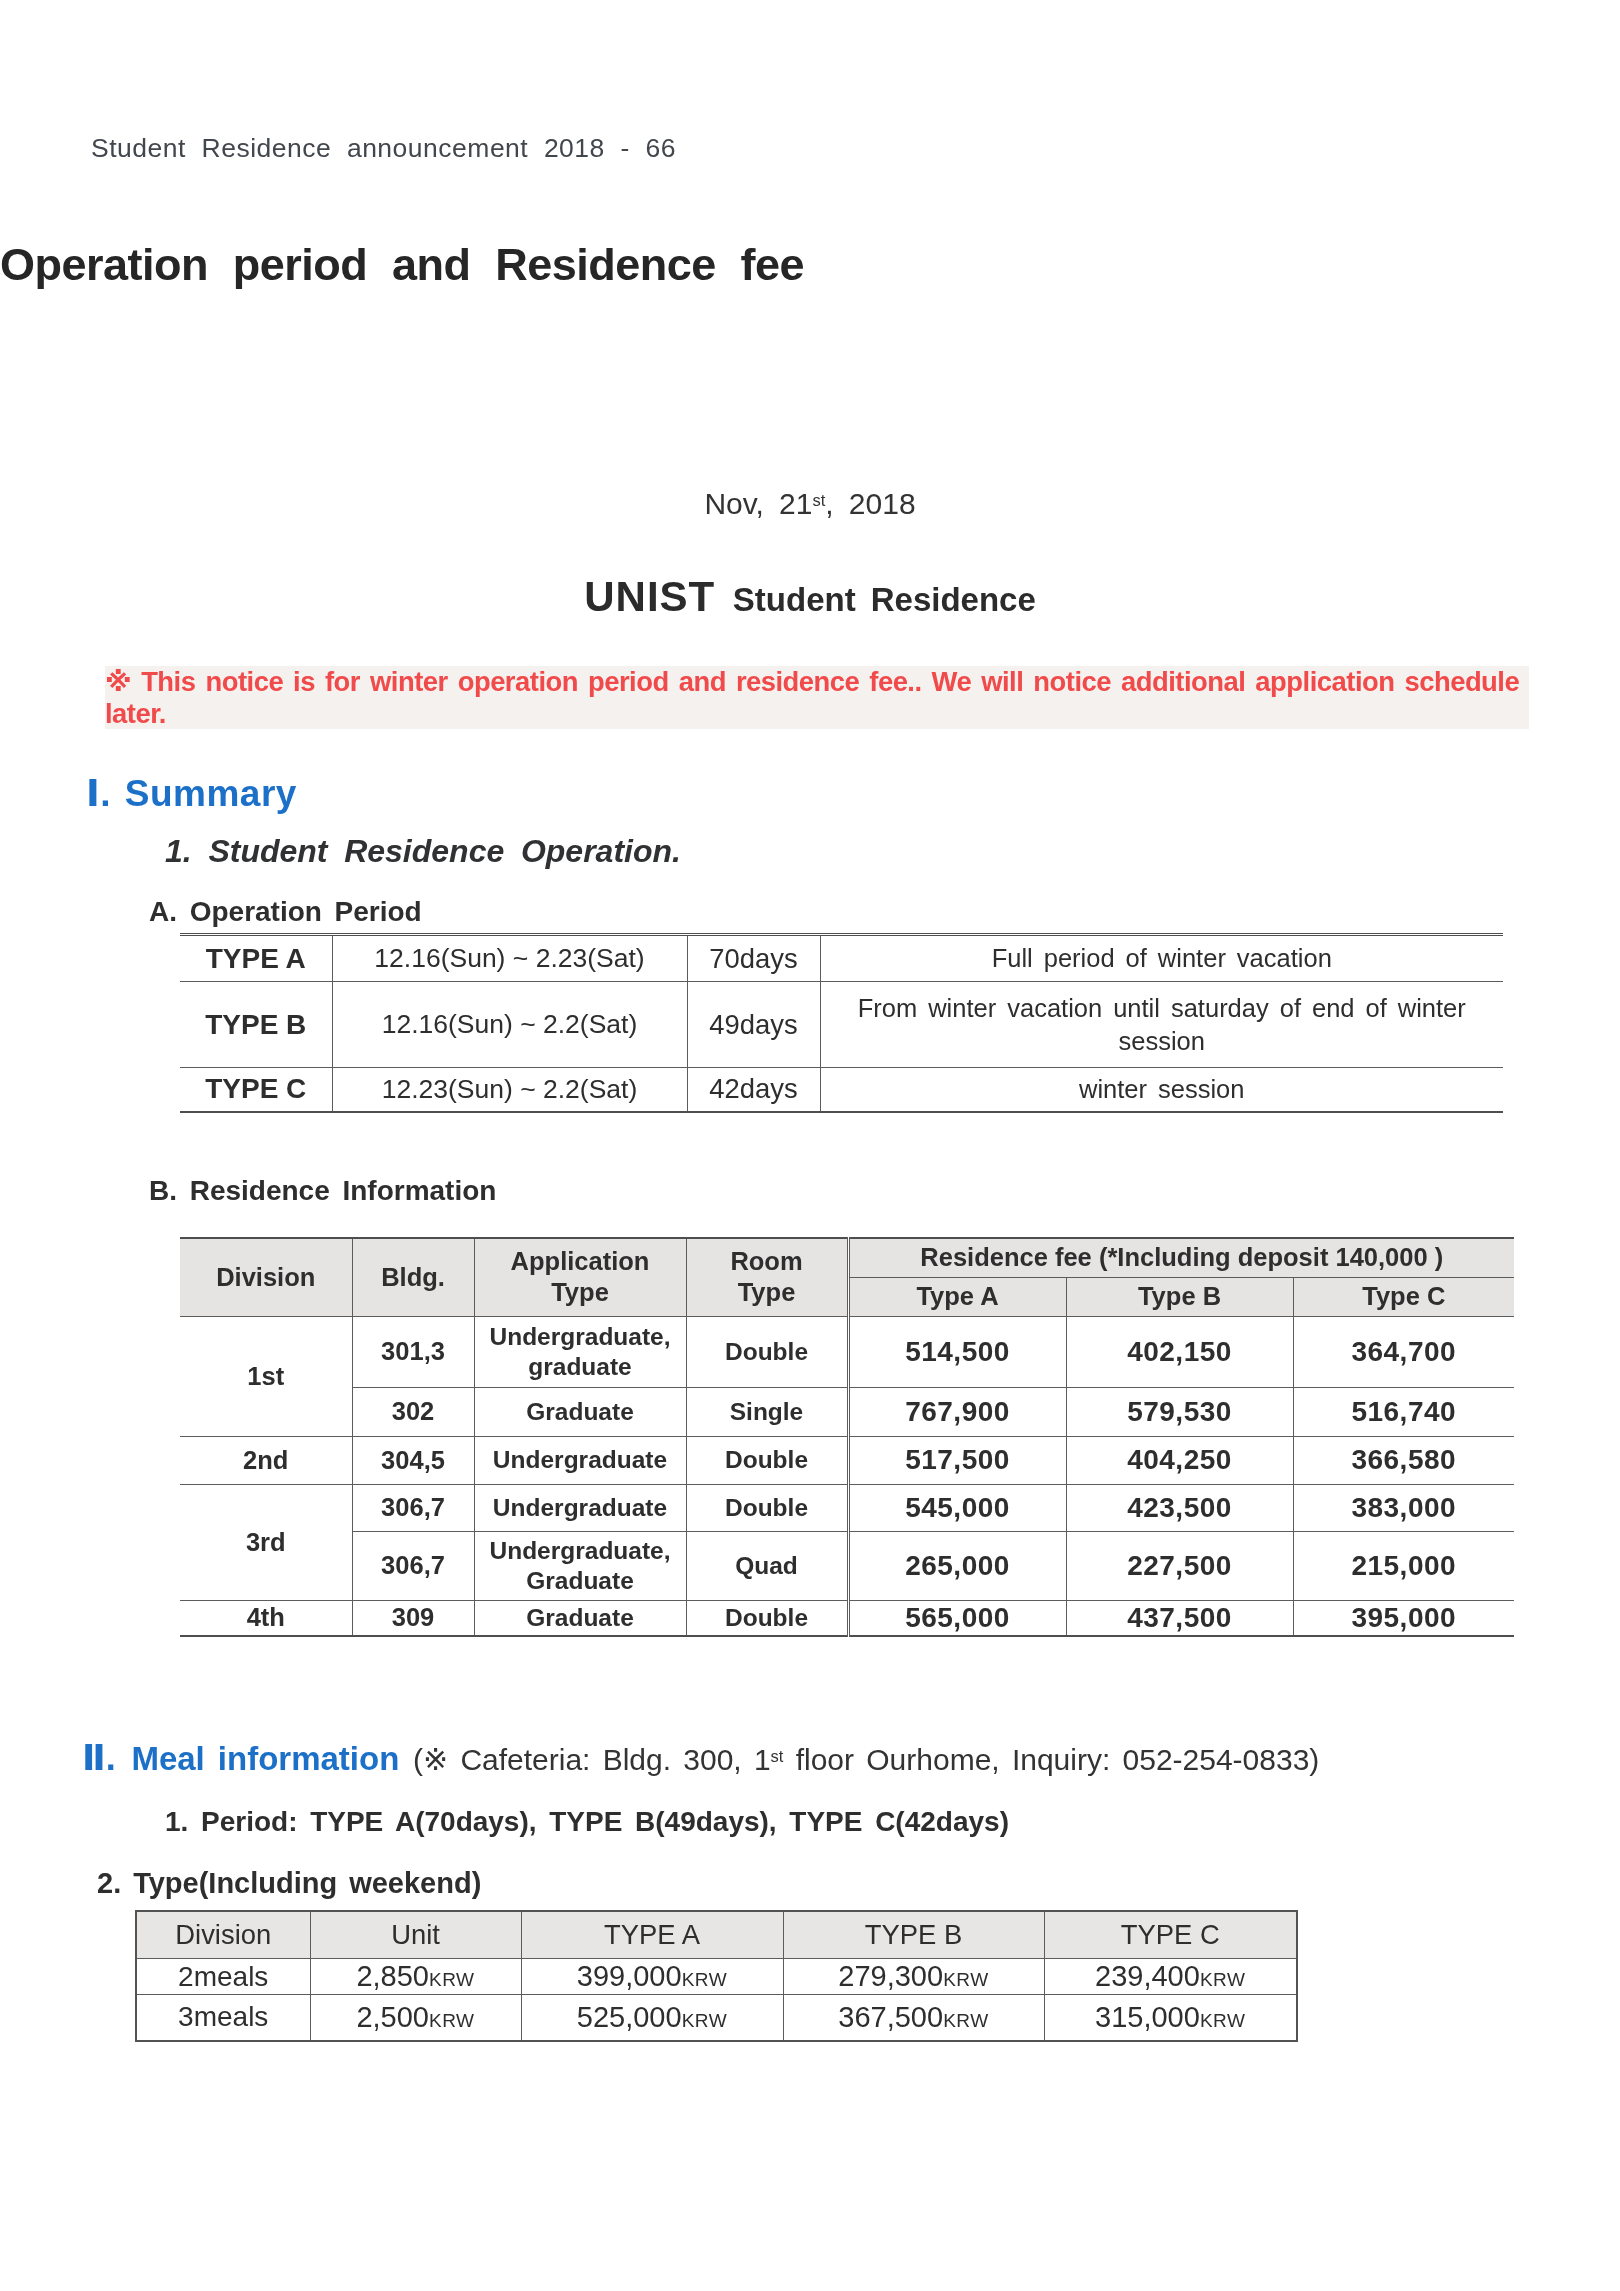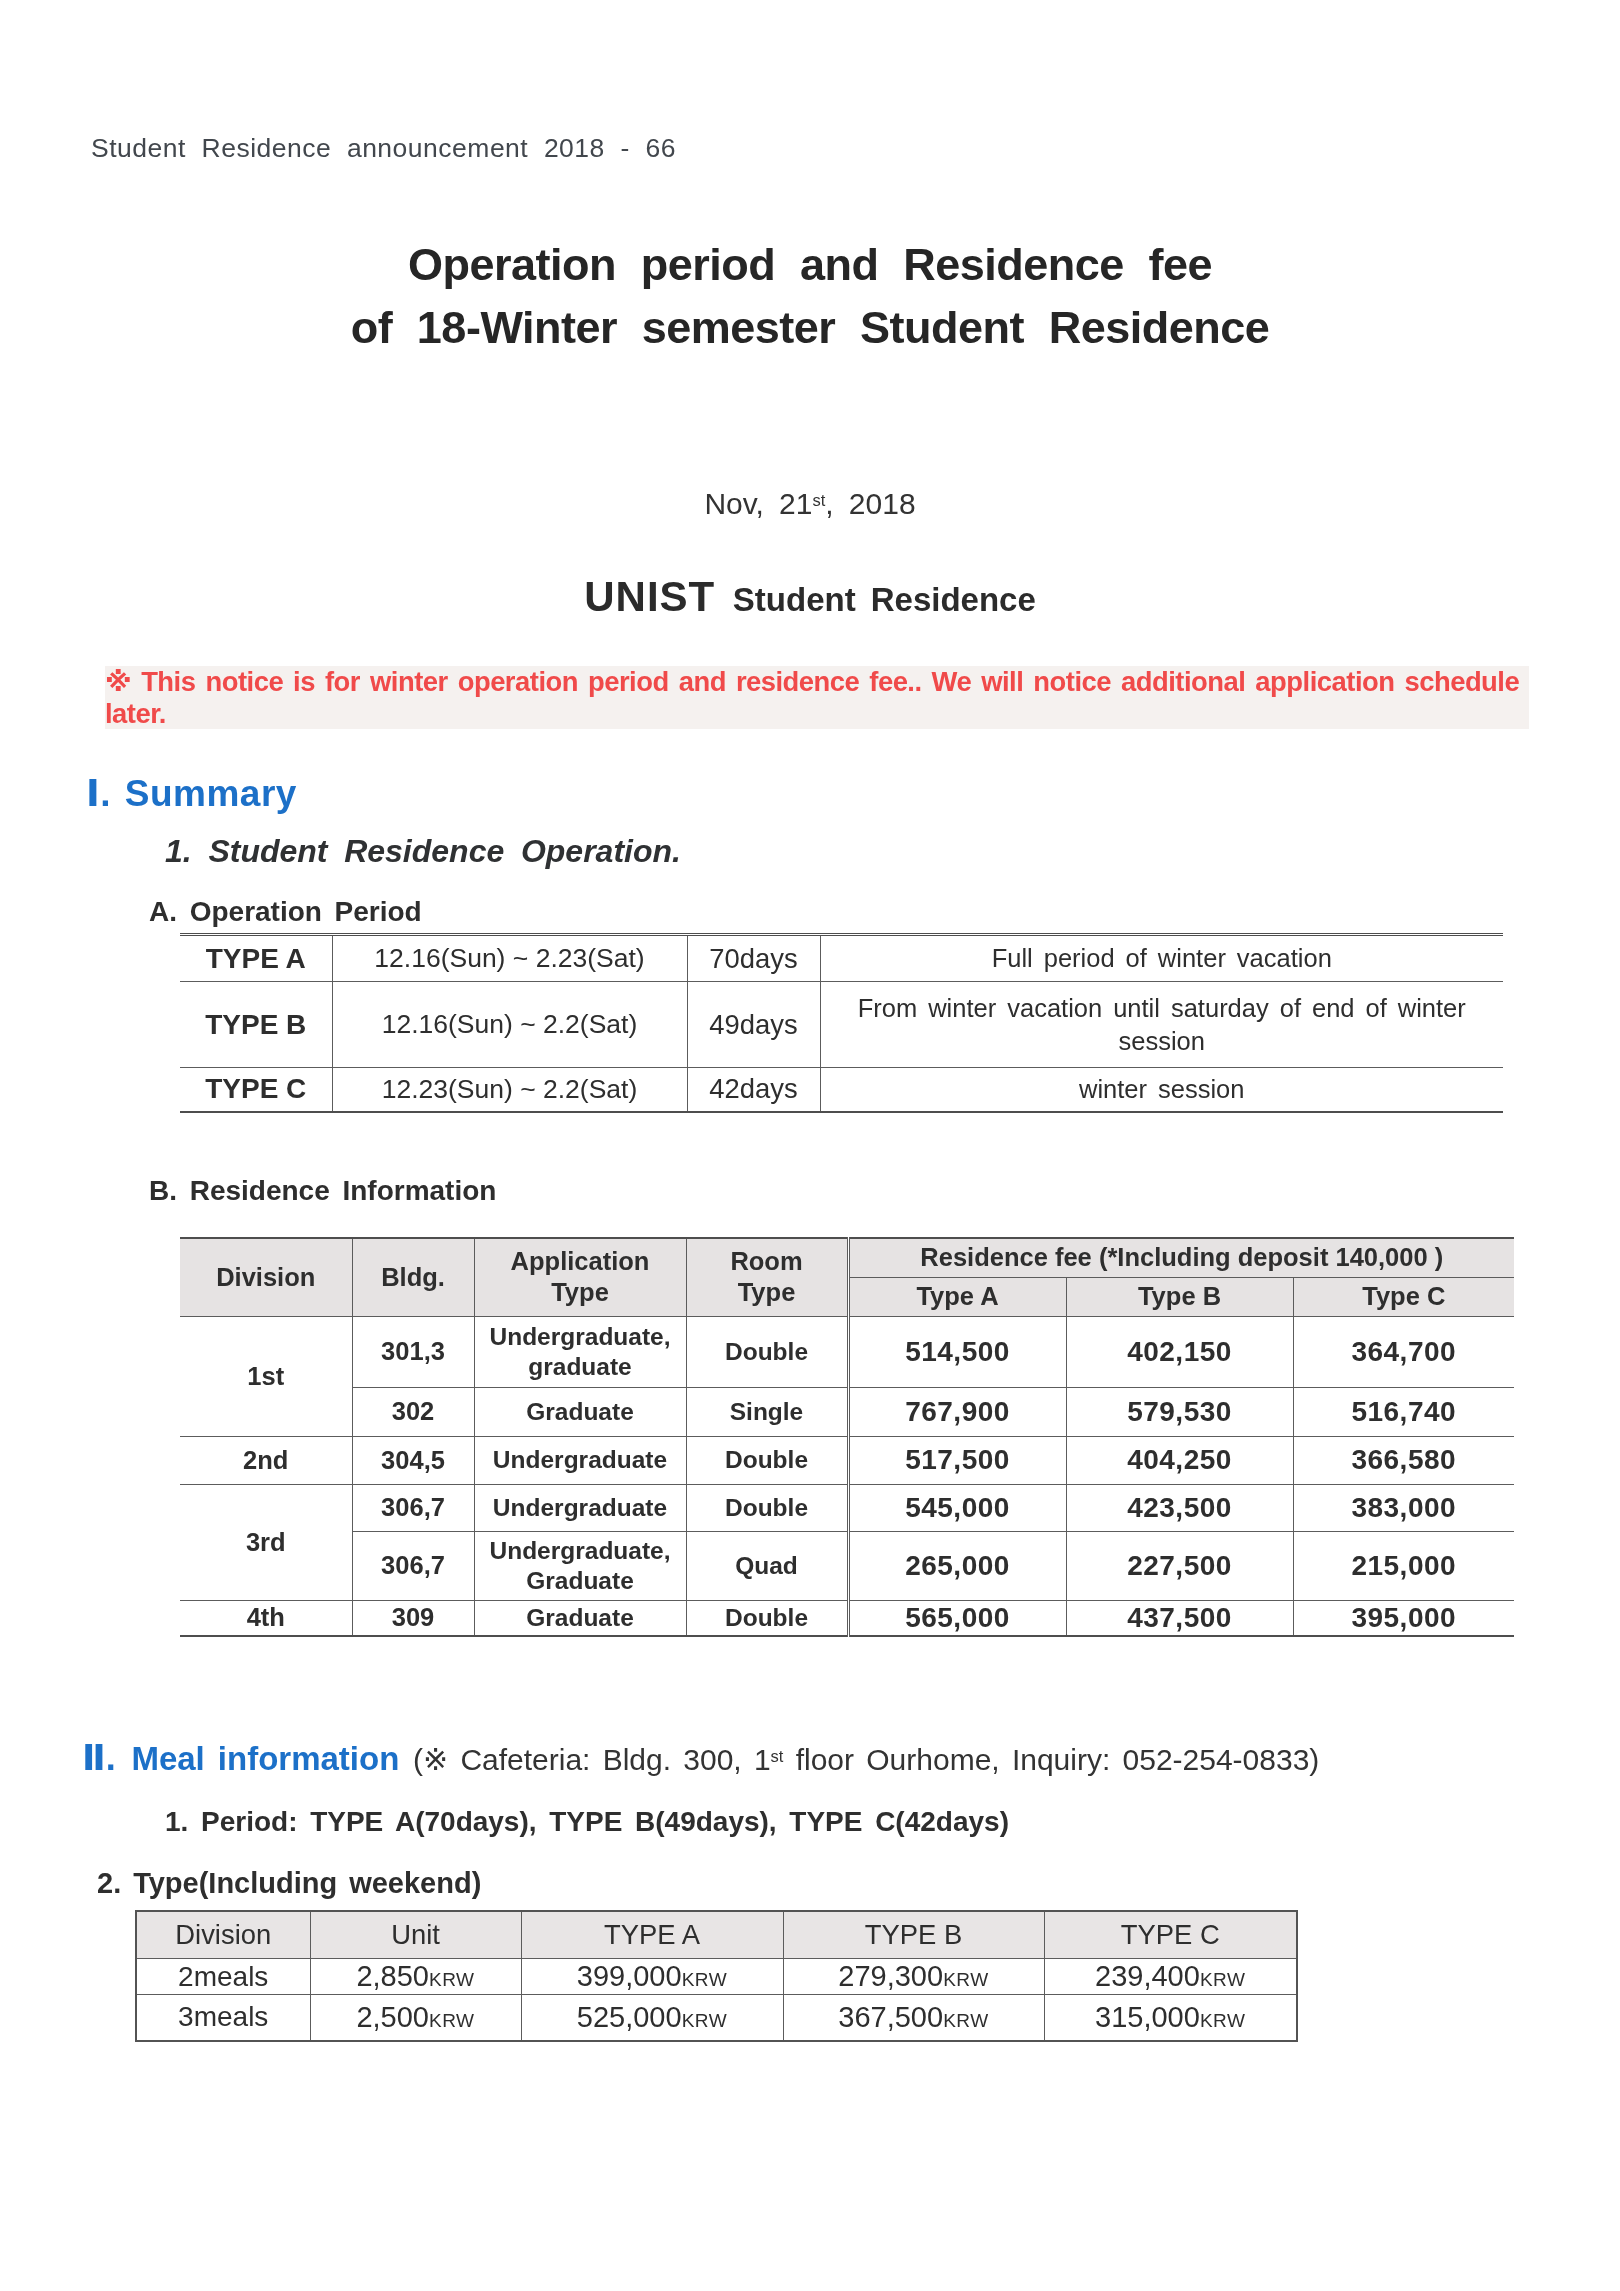--- a/index.html
+++ b/index.html
@@ -6,21 +6,21 @@
   .page {
     position:relative; width:1620px; height:2292px; background:#ffffff;
     font-family:"Liberation Sans","DejaVu Sans",sans-serif; color:#2e2e2e; overflow:hidden;
   }
   .abs { position:absolute; }
 
   .doc-number {
     left:91px; top:133px; font-size:26.5px; color:#42474d; word-spacing:7.8px; letter-spacing:0.5px;
   }
   .doc-title {
-    left:0; right:0; top:233px; text-align:center; font-size:45px; font-weight:700;
+    left:0; right:0; top:233px; font-size:45px; font-weight:700;
     color:#262626; line-height:63px; word-spacing:12.7px; letter-spacing:-0.5px; margin:0;
   }
   .doc-date {
     left:0; right:0; top:487px; text-align:center; font-size:30px; color:#333; word-spacing:6.9px;
   }
   sup.sp { font-size:0.55em; position:relative; top:-0.5em; vertical-align:baseline; line-height:0; }
   .org-line { left:0; right:0; top:573px; text-align:center; color:#2b2b2b; }
   .org-brand { font-size:42px; font-weight:700; letter-spacing:1px; }
   .org-label { font-size:33px; font-weight:700; margin-left:17.6px; word-spacing:5.9px; }
 
@@ -97,21 +97,20 @@
 </style>
 </head>
 <body>
 
 <div class="page">
 
   <div class="abs doc-number">Student Residence announcement 2018 - 66</div>
 
   <h1 class="abs doc-title">
     <span>Operation period and Residence fee</span><br>
-    <span>of 18-Winter semester Student Residence</span>
   </h1>
 
   <div class="abs doc-date">
     <span>Nov, 21</span><sup class="sp">st</sup><span>, 2018</span>
   </div>
 
   <div class="abs org-line">
     <span class="org-brand">UNIST</span><span class="org-label">Student Residence</span>
   </div>
 

